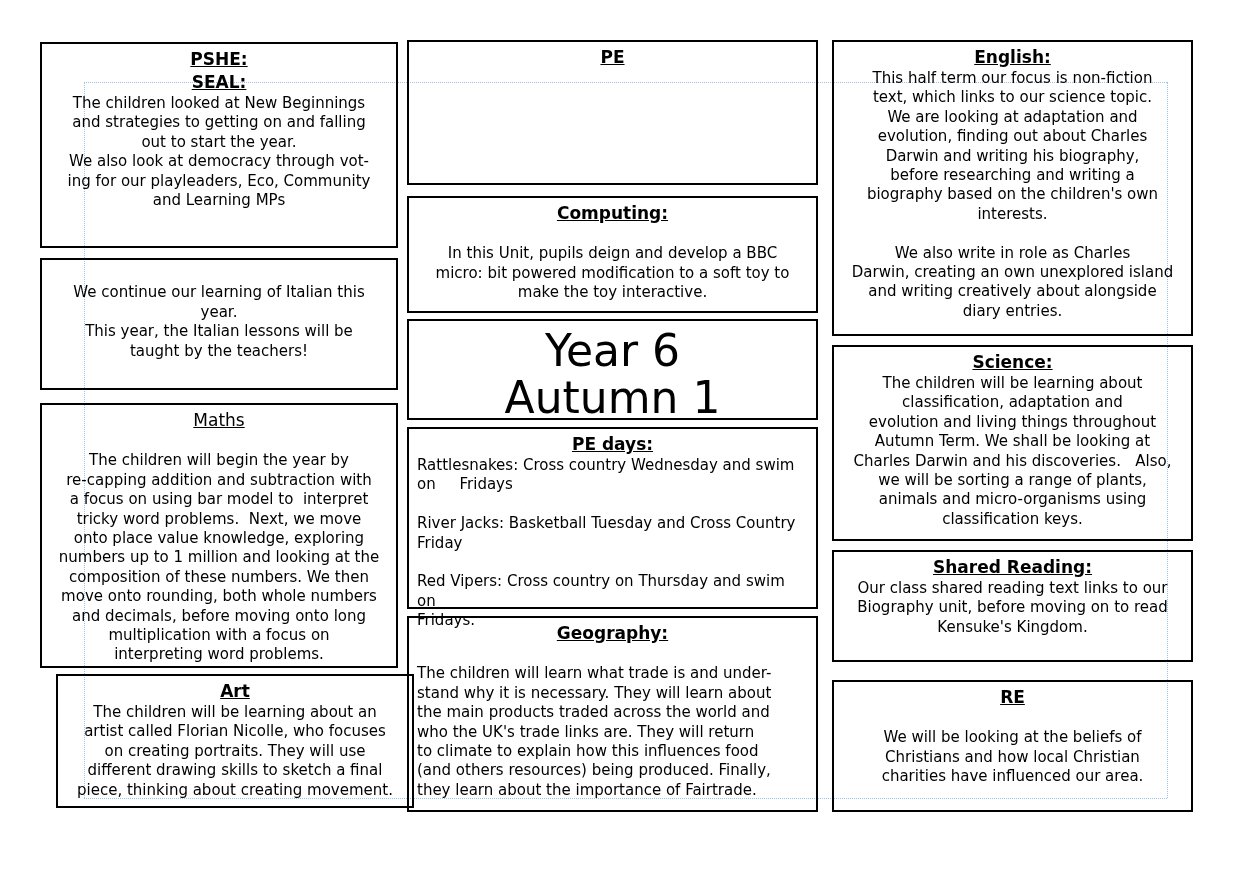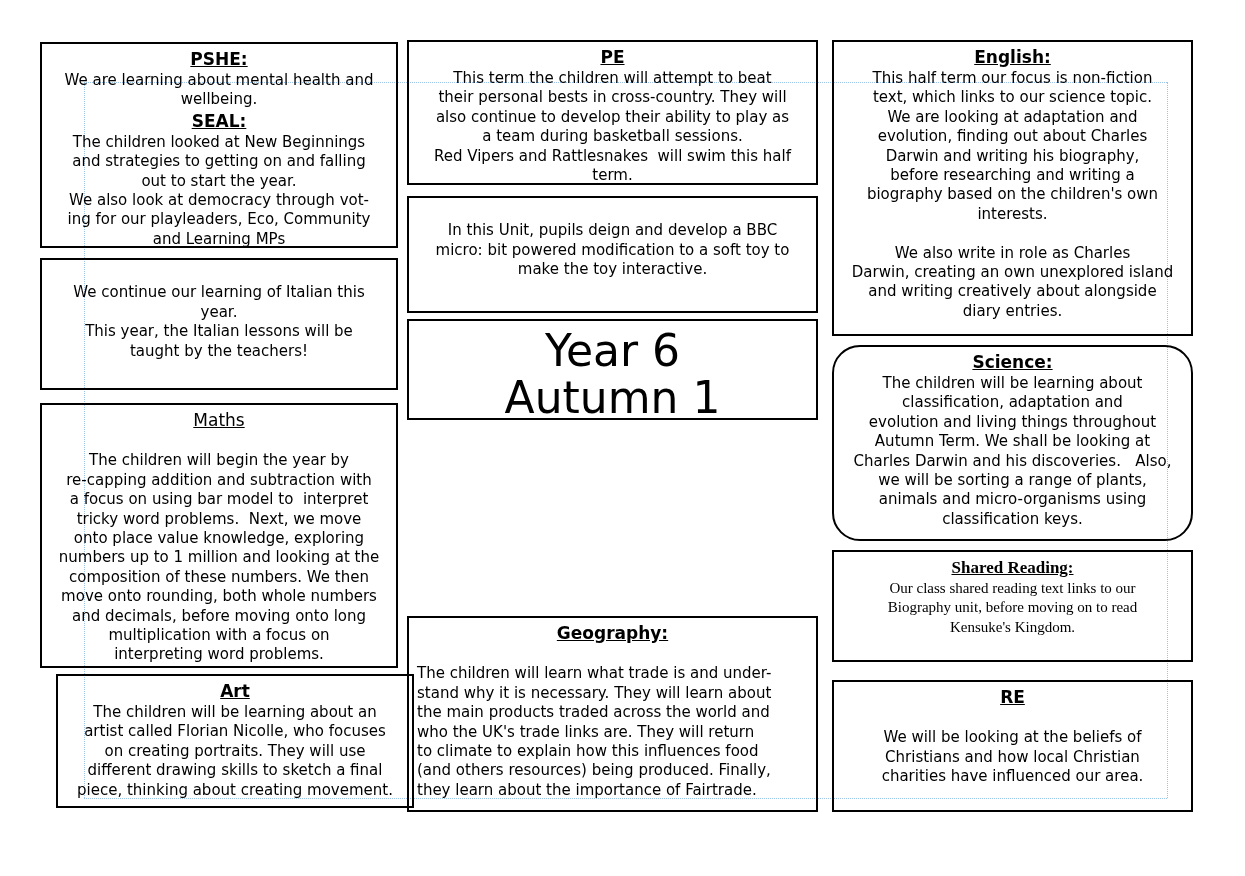--- a/index.html
+++ b/index.html
@@ -33,38 +33,36 @@
   .b-maths     { left:40px;  top:403px; width:358px; height:265px; }
   .b-art       { left:40px;  top:674px; width:358px; height:134px;margin-left:16px; }
   
   .b-pe        { left:407px; top:40px;  width:411px; height:145px; }
   .b-computing { left:407px; top:196px; width:411px; height:117px; }
   .b-year6     { left:407px; top:319px; width:411px; height:101px; }
   .b-pedays    { left:407px; top:427px; width:411px; height:182px; }
   .b-geography { left:407px; top:616px; width:411px; height:196px; }
   
   .b-english   { left:832px; top:40px;  width:361px; height:296px; }
-  .b-science   { left:832px; top:345px; width:361px; height:196px;border-radius:28px; }
-  .b-shared    { left:832px; top:550px; width:361px; height:112px;font-family:Liberation Serif, serif; }
+  .b-science   { left:832px; top:345px; width:361px; height:196px; }
+  .b-shared    { left:832px; top:550px; width:361px; height:112px; }
   .b-re        { left:832px; top:680px; width:361px; height:132px; }
 </style>
 </head>
 <body>
 
 <div class="page">
 
   <div class="guide h g-top"></div>
   <div class="guide h g-bottom"></div>
   <div class="guide v g-left"></div>
   <div class="guide v g-right"></div>
 
   <div class="box b-pshe">
     <div class="heading">PSHE:</div>
-    <div class="body">We are learning about mental health and
-wellbeing.</div>
     <div class="heading">SEAL:</div>
     <div class="body">The children looked at New Beginnings
 and strategies to getting on and falling
 out to start the year.
 We also look at democracy through vot-
 ing for our playleaders, Eco, Community
 and Learning MPs</div>
   </div>
 
   <div class="box b-italian">
@@ -95,40 +93,46 @@
     <div class="heading">Art</div>
     <div class="body">The children will be learning about an
 artist called Florian Nicolle, who focuses
 on creating portraits. They will use
 different drawing skills to sketch a final
 piece, thinking about creating movement.</div>
   </div>
 
   <div class="box b-pe">
     <div class="heading">PE</div>
-    <div class="body">This term the children will attempt to beat
-their personal bests in cross-country. They will
-also continue to develop their ability to play as
-a team during basketball sessions.
-Red Vipers and Rattlesnakes  will swim this half
-term.</div>
   </div>
 
   <div class="box b-computing">
+    <div class="heading">Computing:</div>
     <div class="body">
 In this Unit, pupils deign and develop a BBC
 micro: bit powered modification to a soft toy to
 make the toy interactive.</div>
   </div>
 
   <div class="box b-year6">
     <div class="year-title">Year 6
 Autumn 1</div>
   </div>
 
+  <div class="box b-pedays">
+    <div class="heading">PE days:</div>
+    <div class="body left">Rattlesnakes: Cross country Wednesday and swim
+on     Fridays
+
+River Jacks: Basketball Tuesday and Cross Country
+Friday
+
+Red Vipers: Cross country on Thursday and swim on
+Fridays.</div>
+  </div>
 
   <div class="box b-geography">
     <div class="heading">Geography:</div>
     <div class="body left">
 The children will learn what trade is and under-
 stand why it is necessary. They will learn about
 the main products traded across the world and
 who the UK's trade links are. They will return
 to climate to explain how this influences food
 (and others resources) being produced. Finally,

